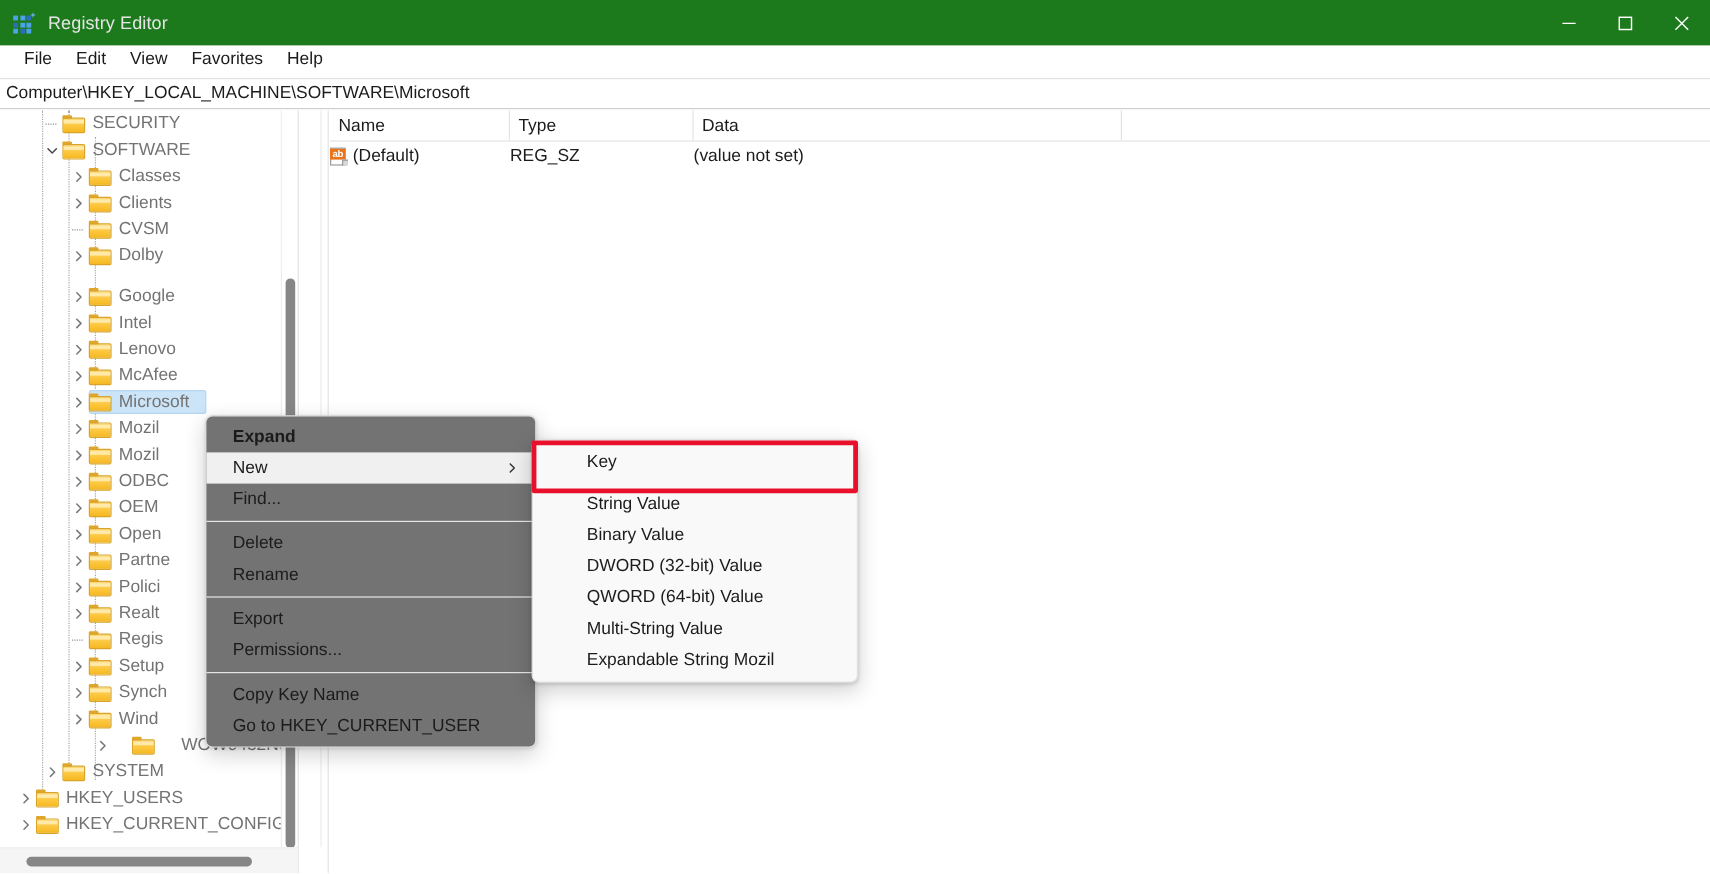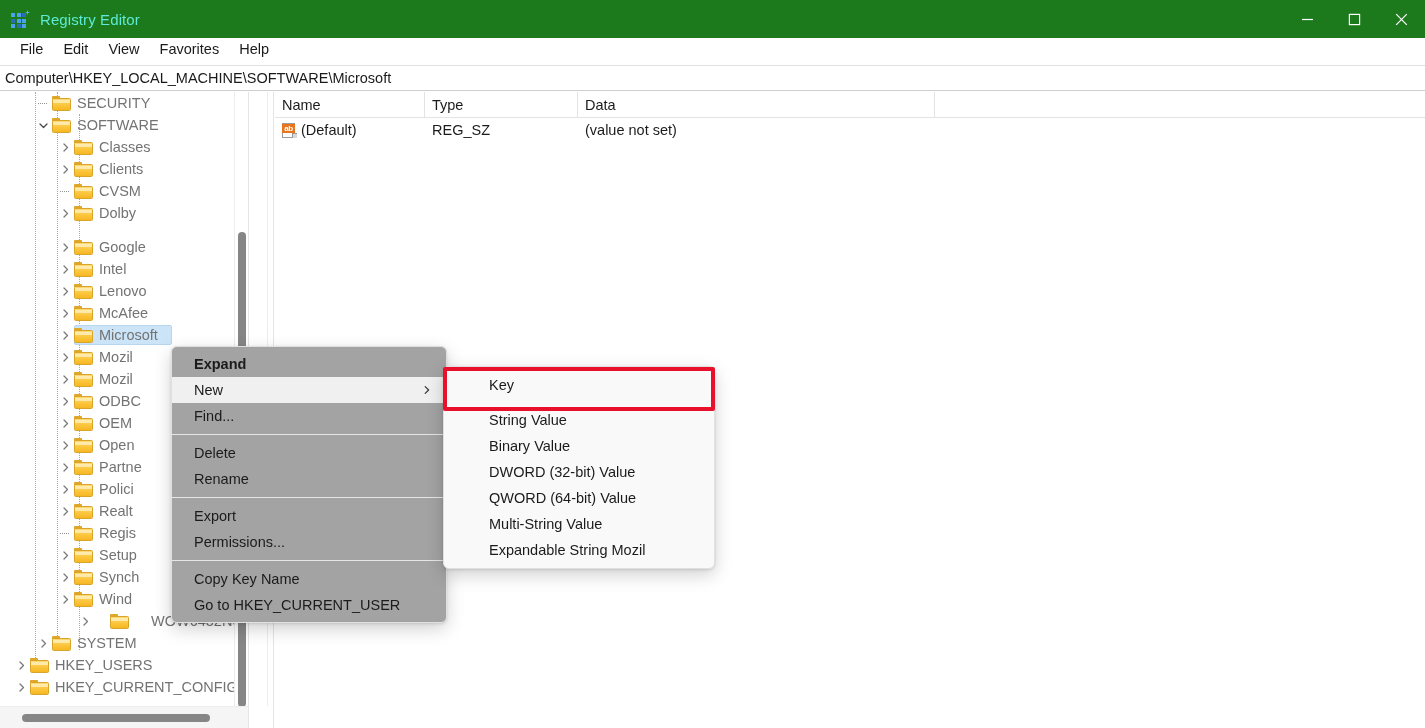--- a/index.html
+++ b/index.html
@@ -48,21 +48,21 @@
   }
   .title-icon .grid i.dim { background: #2a6fb5; }
   .title-icon .spark {
     position: absolute;
     right: -1px; top: 0px;
     width: 5px; height: 5px;
     background: #63b3f0;
     clip-path: polygon(50% 0%, 62% 38%, 100% 50%, 62% 62%, 50% 100%, 38% 62%, 0% 50%, 38% 38%);
   }
   .title-text {
-    color: #5eead4;
+    color: #e5e5e5;
     font-size: 15px;
     letter-spacing: 0.1px;
   }
   .win-controls {
     position: absolute;
     right: 0; top: 0;
     height: 38px;
     display: flex;
   }
   .win-btn {
@@ -293,21 +293,20 @@
     display: flex;
     align-items: center;
     font-size: 14.5px;
     color: #1b1b1b;
   }
   .cell {
     position: absolute;
     display: flex;
     align-items: center;
     height: 24px;
-    padding-left: 7px;
     box-sizing: border-box;
     white-space: nowrap;
   }
   .ab-icon {
     width: 15px; height: 15px;
     position: relative;
     flex: none;
     margin-right: 4px;
   }
   .ab-icon .page {
@@ -339,21 +338,21 @@
     text-align: center;
     font-family: "Liberation Sans", sans-serif;
     letter-spacing: -0.3px;
   }
 
   
   .ctxmenu {
     position: absolute;
     left: 171px; top: 346px;
     width: 276px;
-    background: #a3a3a3;
+    background: #737373;
     border: 1px solid #e0e0e0;
     border-radius: 6px;
     box-shadow: 0 6px 18px rgba(0,0,0,0.18), 0 1px 3px rgba(0,0,0,0.12);
     padding: 4px 0;
     box-sizing: border-box;
     z-index: 50;
   }
   .ctx-item {
     height: 26px;
     display: flex;

